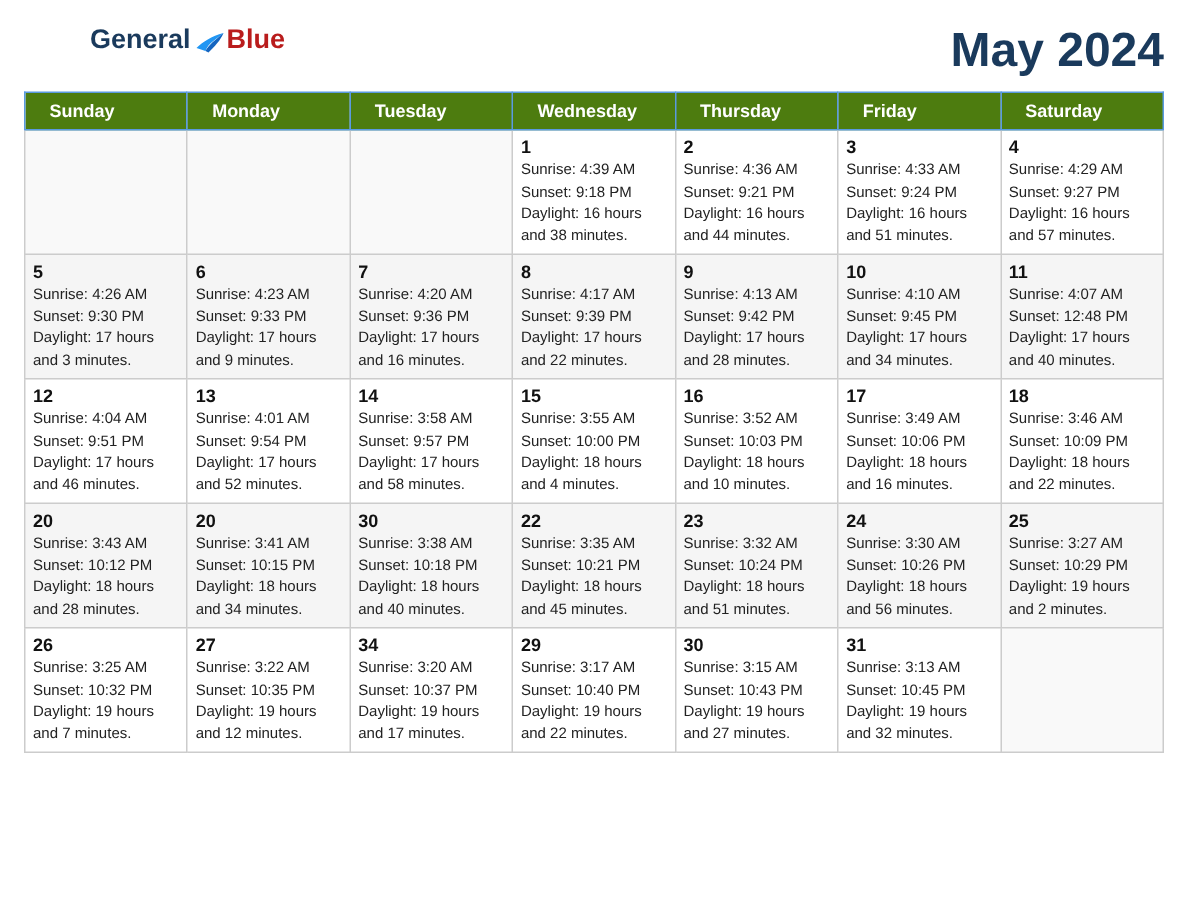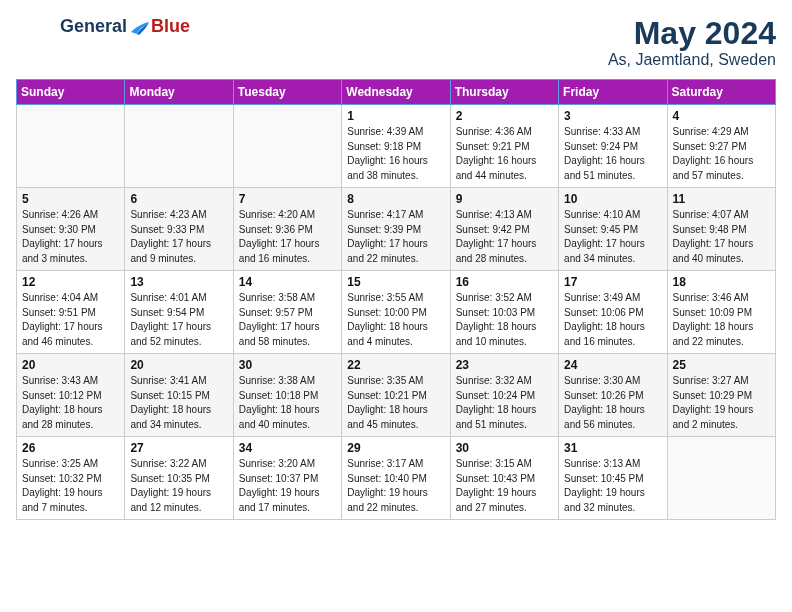--- a/index.html
+++ b/index.html
@@ -53,23 +53,23 @@
       font-size: 16px;
       font-weight: normal;
       color: #1a3a5c;
     }
     .calendar {
       width: 100%;
       border-collapse: collapse;
       font-size: 10.5px;
     }
     .calendar thead th {
-      background: #a21caf;
+      background: #4d7c0f;
       color: #fff;
-      padding: 5px 4px;
+      padding: 5px 16px;
       text-align: left;
       font-size: 12px;
       font-weight: bold;
       border: 1px solid #5a9ae0;
     }
     .calendar tbody td {
       vertical-align: top;
       border: 1px solid #ccc;
       padding: 4px 5px;
       width: 108px;
@@ -105,21 +105,20 @@
         <span class="logo-general">General</span>
         <svg class="logo-bird" viewBox="0 0 22 18" fill="none">
           <path d="M2 14 C6 10 12 6 20 4 C16 8 10 10 8 16 Z" fill="#2196F3"></path>
           <path d="M8 16 C10 12 14 9 20 4 C18 9 14 13 10 17 Z" fill="#1565C0"></path>
         </svg>
         <span class="logo-blue">Blue</span>
       </div>
     </div>
     <div class="title-block">
       <h1>May 2024</h1>
-      <h2>As, Jaemtland, Sweden</h2>
     </div>
   </div>
 
   <table class="calendar">
     <thead>
       <tr>
         <th>Sunday</th>
         <th>Monday</th>
         <th>Tuesday</th>
         <th>Wednesday</th>
@@ -201,21 +200,21 @@
           <td>
             <span class="day-num">10</span>
             <div class="day-info">Sunrise: 4:10 AM
 Sunset: 9:45 PM
 Daylight: 17 hours
 and 34 minutes.</div>
           </td>
           <td>
             <span class="day-num">11</span>
             <div class="day-info">Sunrise: 4:07 AM
-Sunset: 9:48 PM
+Sunset: 12:48 PM
 Daylight: 17 hours
 and 40 minutes.</div>
           </td>
         </tr>
         <tr>
           <td>
             <span class="day-num">12</span>
             <div class="day-info">Sunrise: 4:04 AM
 Sunset: 9:51 PM
 Daylight: 17 hours

